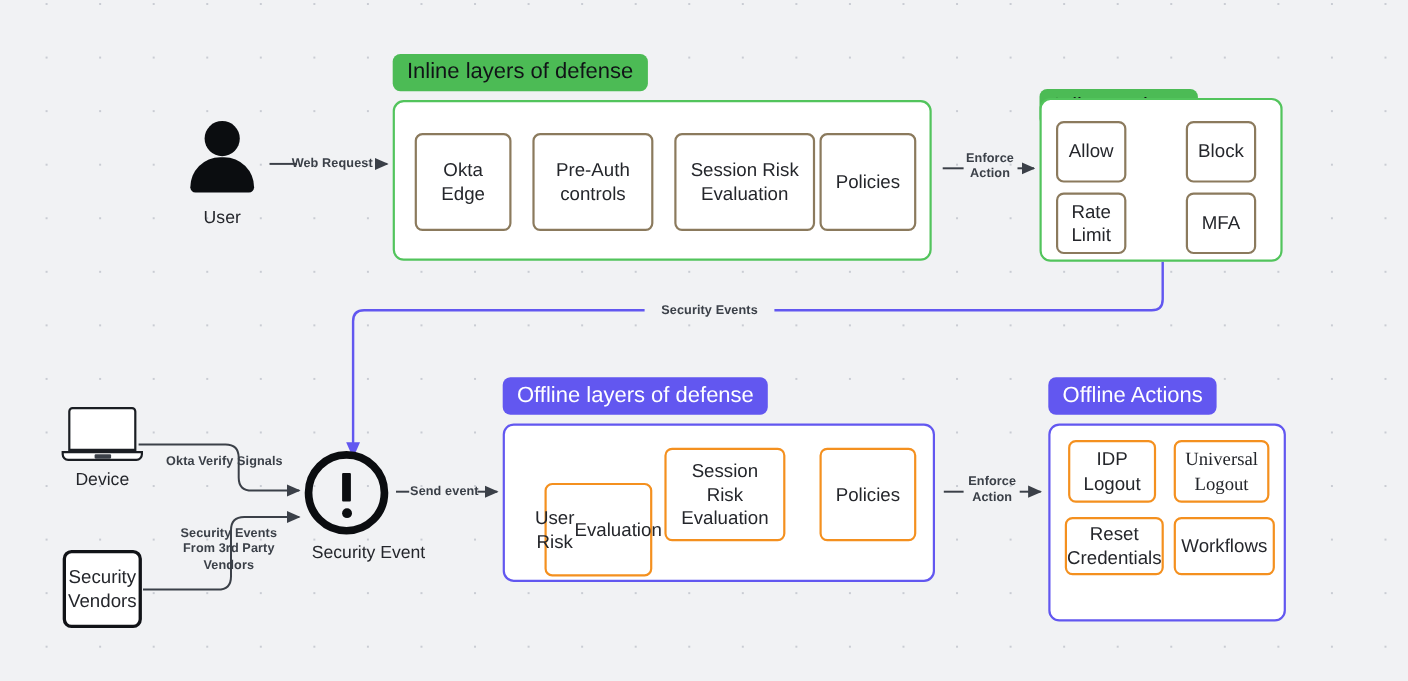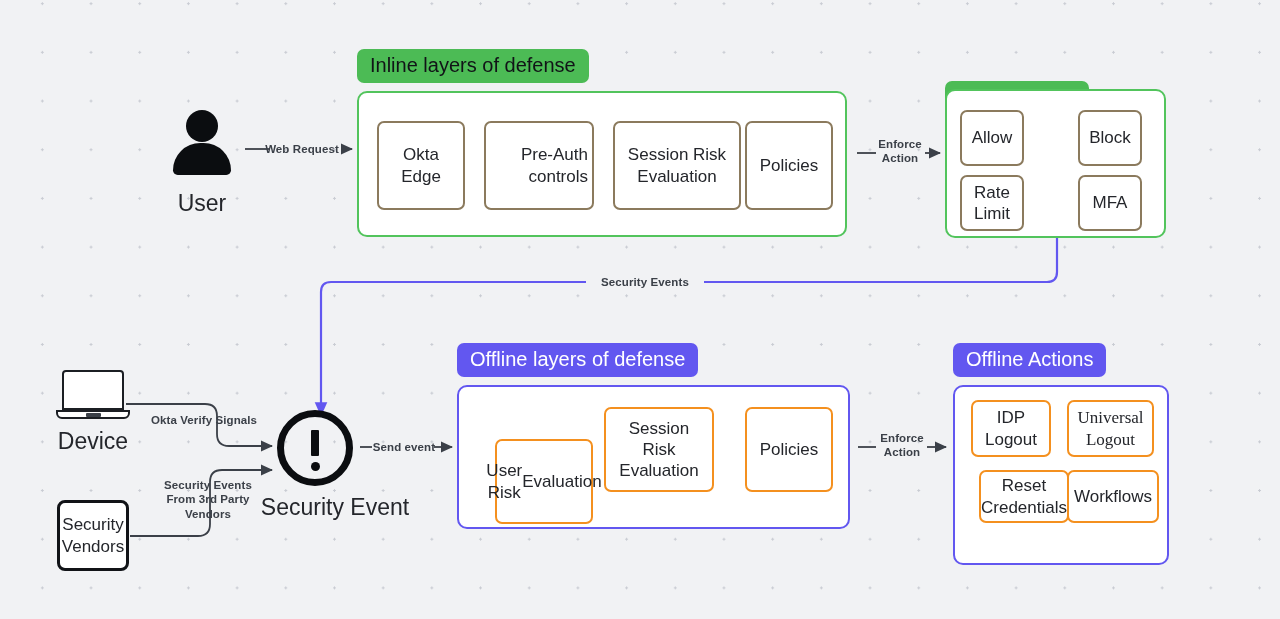--- a/index.html
+++ b/index.html
@@ -64,21 +64,21 @@
     color: #24262b;
     padding: 2px 4px;
   }
   .node-brown { border: 2.5px solid #8b7a5d; }
   .node-orange { border: 2.5px solid #f4901f; }
   .node-black { border: 3px solid #111317; border-radius: 8px; }
 
   
   .caption {
     position: absolute;
-    font-size: 23px;
+    font-size: 16px;
     color: #24262b;
     text-align: center;
     white-space: nowrap;
   }
   .edge-label {
     position: absolute;
     font-size: 11.5px;
     font-weight: bold;
     color: #3b4048;
     text-align: center;
@@ -207,21 +207,21 @@
 
   <div class="edge-label" style="left:262px; top:142px; width:80px;">Web Request</div>
 
   <div class="group-label label-green" style="left:357px; top:49px;">Inline layers of defense</div>
   <div class="group-box group-green" style="left:357px; top:91px; width:490px; height:146px;">
 
     <div class="node node-brown" style="left:18px; top:28px; width:88px; height:89px;">
       <span>Okta Edge</span>
     </div>
 
-    <div class="node node-brown" style="left:125px; top:28px; width:110px; height:89px; flex-direction:column;align-items:flex-end;">
+    <div class="node node-brown" style="left:125px; top:28px; width:110px; height:89px; flex-direction:column;">
       <span>Pre-Auth</span>
       <span>controls</span>
     </div>
 
     <div class="node node-brown" style="left:254px; top:28px; width:128px; height:89px; flex-direction:column;">
       <span>Session Risk</span>
       <span>Evaluation</span>
     </div>
 
     <div class="node node-brown" style="left:386px; top:28px; width:88px; height:89px;">
@@ -314,21 +314,21 @@
     <div class="node node-orange" style="left:16px; top:13px; width:80px; height:57px; flex-direction:column;">
       <span>IDP</span>
       <span>Logout</span>
     </div>
 
     <div class="node node-orange" style="left:112px; top:13px; width:87px; height:57px; flex-direction:column;font-family:Liberation Serif, serif;">
       <span>Universal</span>
       <span>Logout</span>
     </div>
 
-    <div class="node node-orange" style="left:24px; top:83px; width:90px; height:53px; flex-direction:column;">
+    <div class="node node-orange" style="left:13px; top:83px; width:90px; height:53px; flex-direction:column;">
       <span>Reset</span>
       <span>Credentials</span>
     </div>
 
     <div class="node node-orange" style="left:112px; top:83px; width:92px; height:53px;">
       <span>Workflows</span>
     </div>
   </div>
 
 </div>

